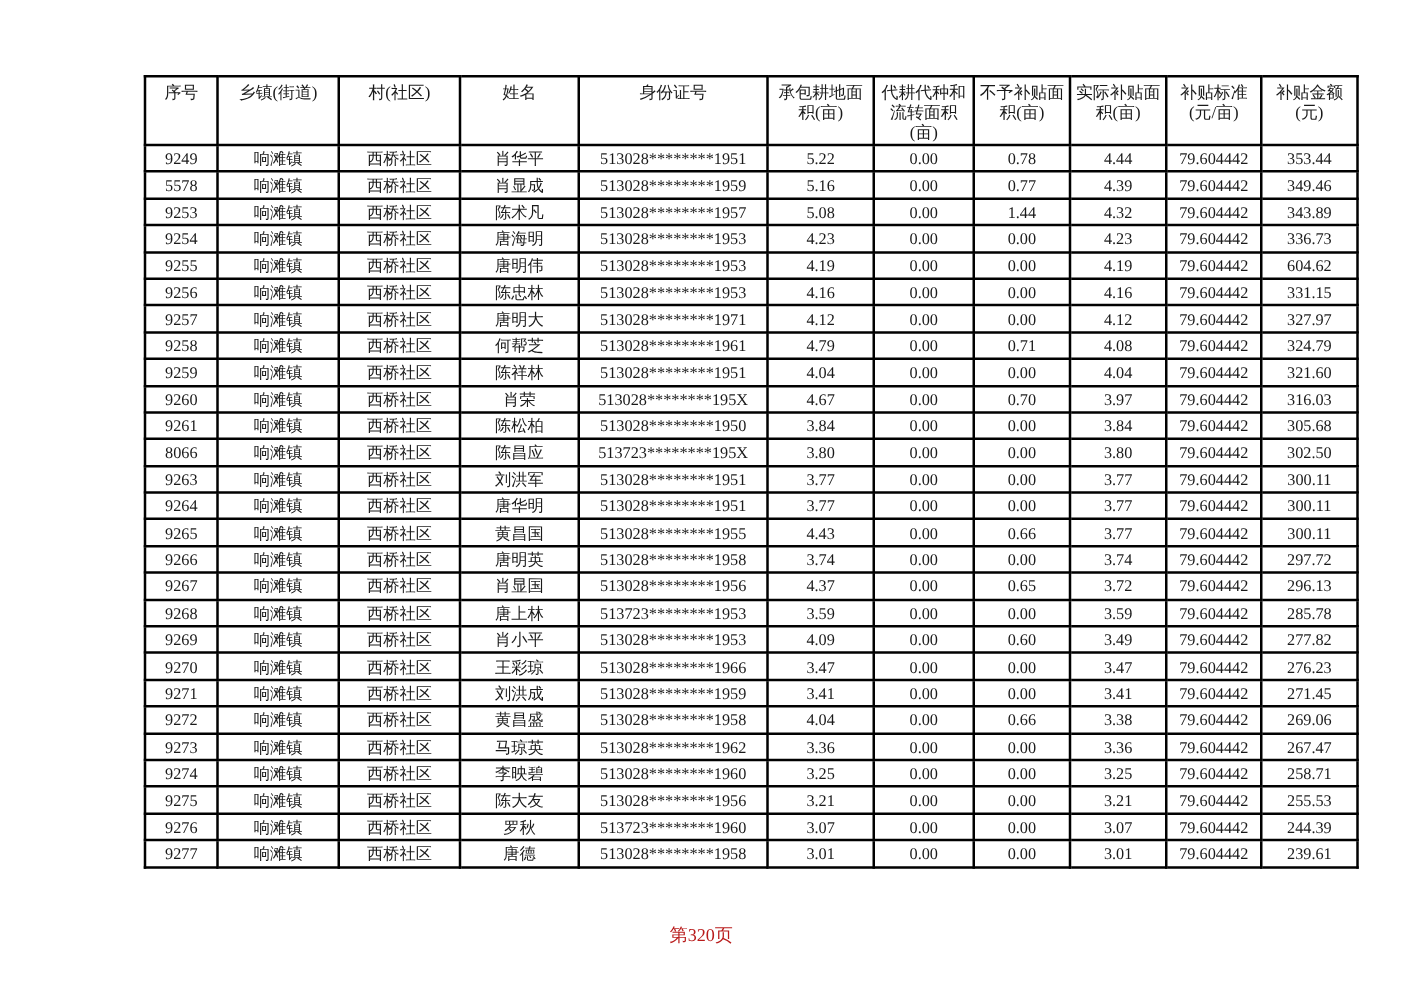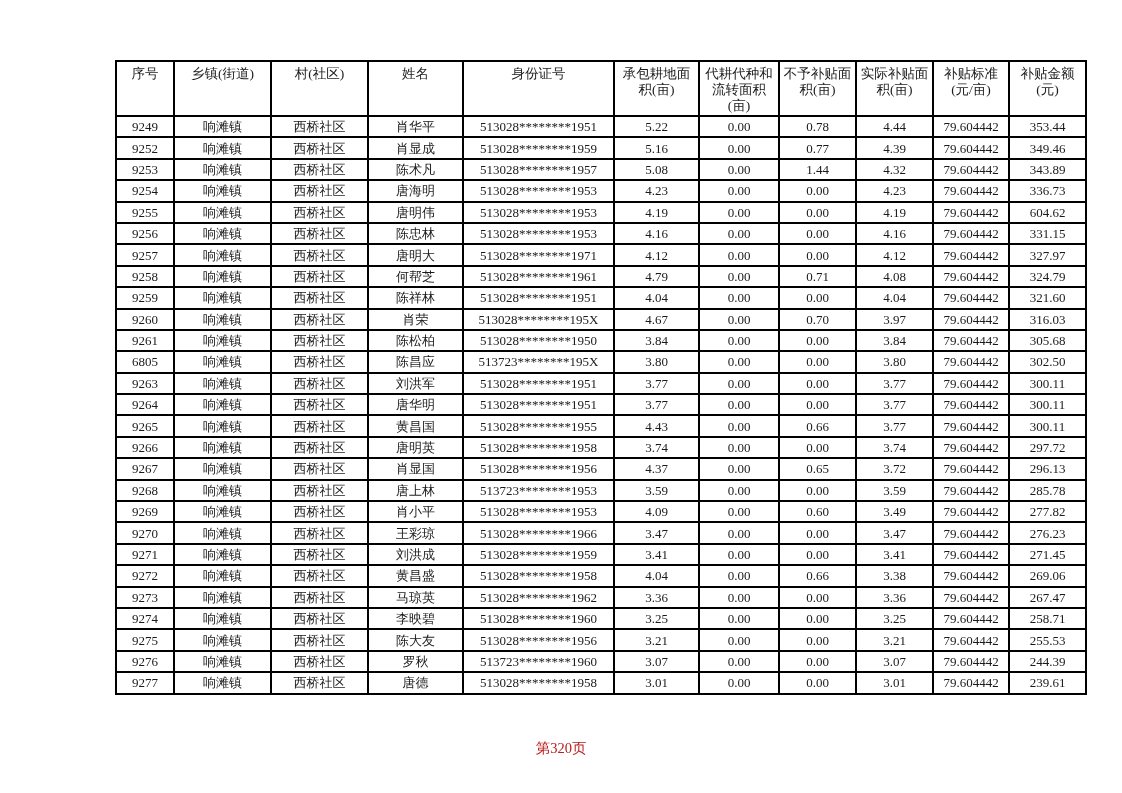--- a/index.html
+++ b/index.html
@@ -107,21 +107,21 @@
           <td>肖华平</td>
           <td>513028********1951</td>
           <td>5.22</td>
           <td>0.00</td>
           <td>0.78</td>
           <td>4.44</td>
           <td>79.604442</td>
           <td>353.44</td>
         </tr>
         <tr>
-          <td>9252</td>
+          <td>5578</td>
           <td>响滩镇</td>
           <td>西桥社区</td>
           <td>肖显成</td>
           <td>513028********1959</td>
           <td>5.16</td>
           <td>0.00</td>
           <td>0.77</td>
           <td>4.39</td>
           <td>79.604442</td>
           <td>349.46</td>
@@ -237,21 +237,21 @@
           <td>陈松柏</td>
           <td>513028********1950</td>
           <td>3.84</td>
           <td>0.00</td>
           <td>0.00</td>
           <td>3.84</td>
           <td>79.604442</td>
           <td>305.68</td>
         </tr>
         <tr>
-          <td>6805</td>
+          <td>8066</td>
           <td>响滩镇</td>
           <td>西桥社区</td>
           <td>陈昌应</td>
           <td>513723********195X</td>
           <td>3.80</td>
           <td>0.00</td>
           <td>0.00</td>
           <td>3.80</td>
           <td>79.604442</td>
           <td>302.50</td>

